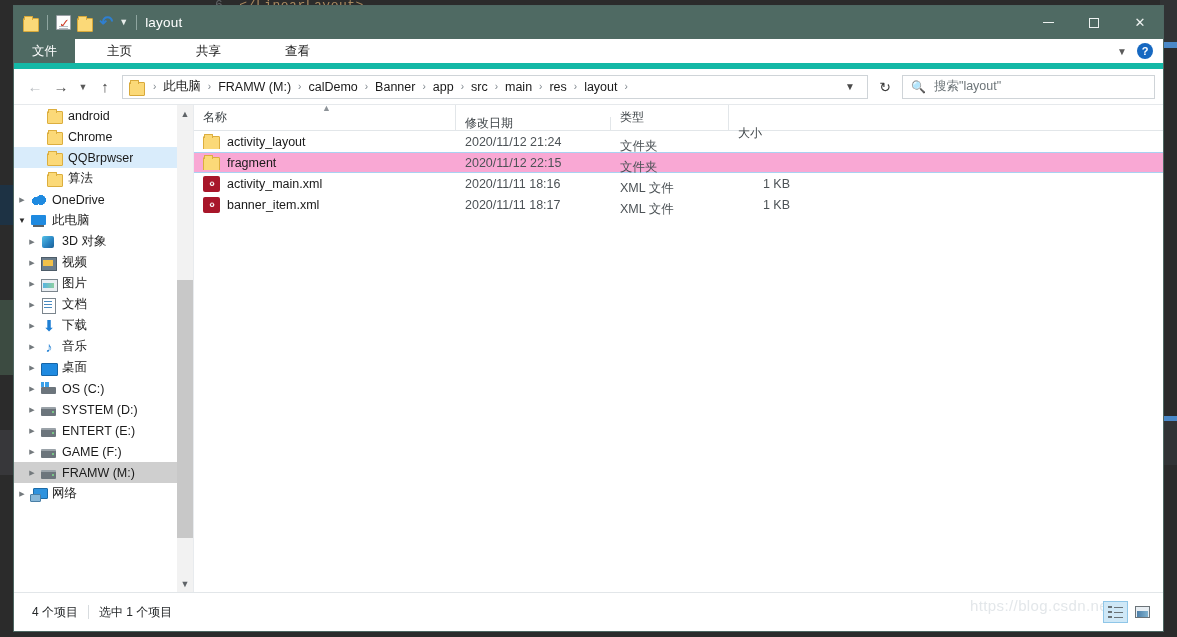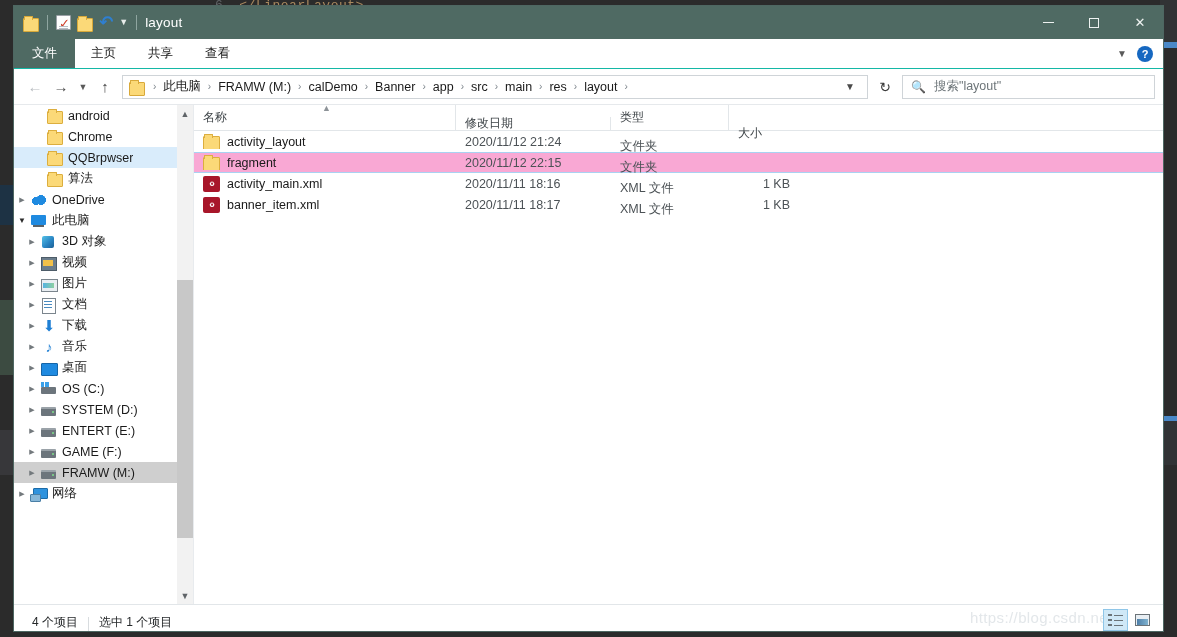--- a/index.html
+++ b/index.html
@@ -125,25 +125,25 @@
   .winbtn .sqr {
     width: 10px; height: 10px; border: 1px solid #eef2f1;
   }
   .winbtn .dash { width: 11px; height: 1px; background: #eef2f1; }
 
   
   #ribbon {
     height: 30px;
     background: #ffffff;
     display: flex; align-items: stretch;
-    border-bottom: 1px solid #14b8a6;
+    border-bottom: 6px solid #14b8a6;
     flex: 0 0 auto;
   }
   .rtab {
-    padding: 0 16px;
+    padding: 0 32px;
     display: flex; align-items: center;
     font-size: 12.5px; color: #1a1a1a;
   }
   .rtab.file {
     background: #4f6a63; color: #ffffff;
     padding: 0 18px;
   }
   #ribbon-right {
     margin-left: auto; display: flex; align-items: center;
     gap: 10px; padding-right: 10px;
@@ -420,23 +420,23 @@
     background: #a8162a; border-radius: 2px;
     color: #fff; font-size: 10px; font-weight: bold;
     display: flex; align-items: center; justify-content: center;
     font-family: "Liberation Sans", sans-serif;
     height: 16px; width: 17px;
     letter-spacing: -1px;
   }
 
   
   #statusbar {
-    height: 27px; flex: 0 0 auto;
+    height: 39px; flex: 0 0 auto;
     border-top: 1px solid #e2e6e9;
-    display: flex; align-items: flex-end;
+    display: flex; align-items: center;
     padding: 0 8px;
     background: #fff;
     position: relative;
   }
   .status-text { font-size: 12px; color: #26292b; padding: 0 10px; }
   .status-sep { width: 1px; height: 14px; background: #d8dcdf; }
   #watermark {
     position: absolute; right: 55px; top: 4px;
     font-size: 15px; color: #e3e7ea;
     letter-spacing: .4px;

